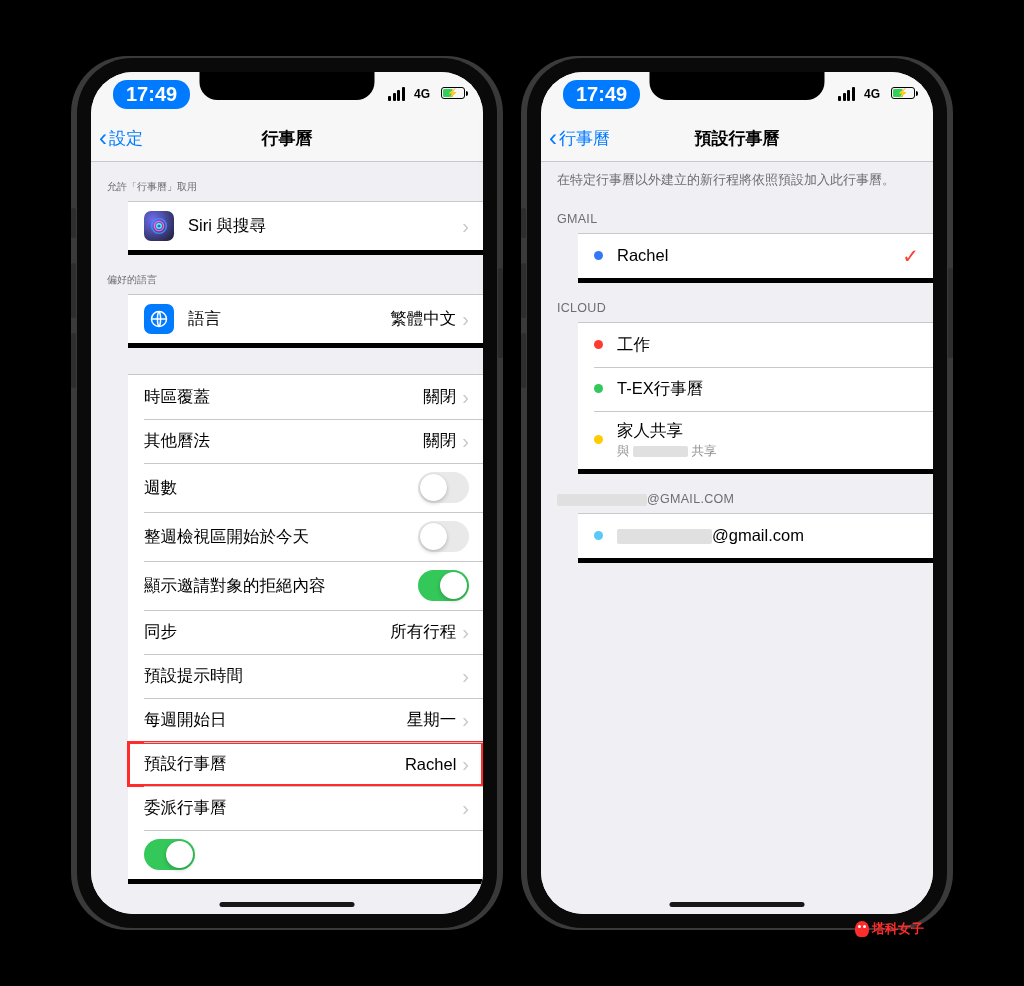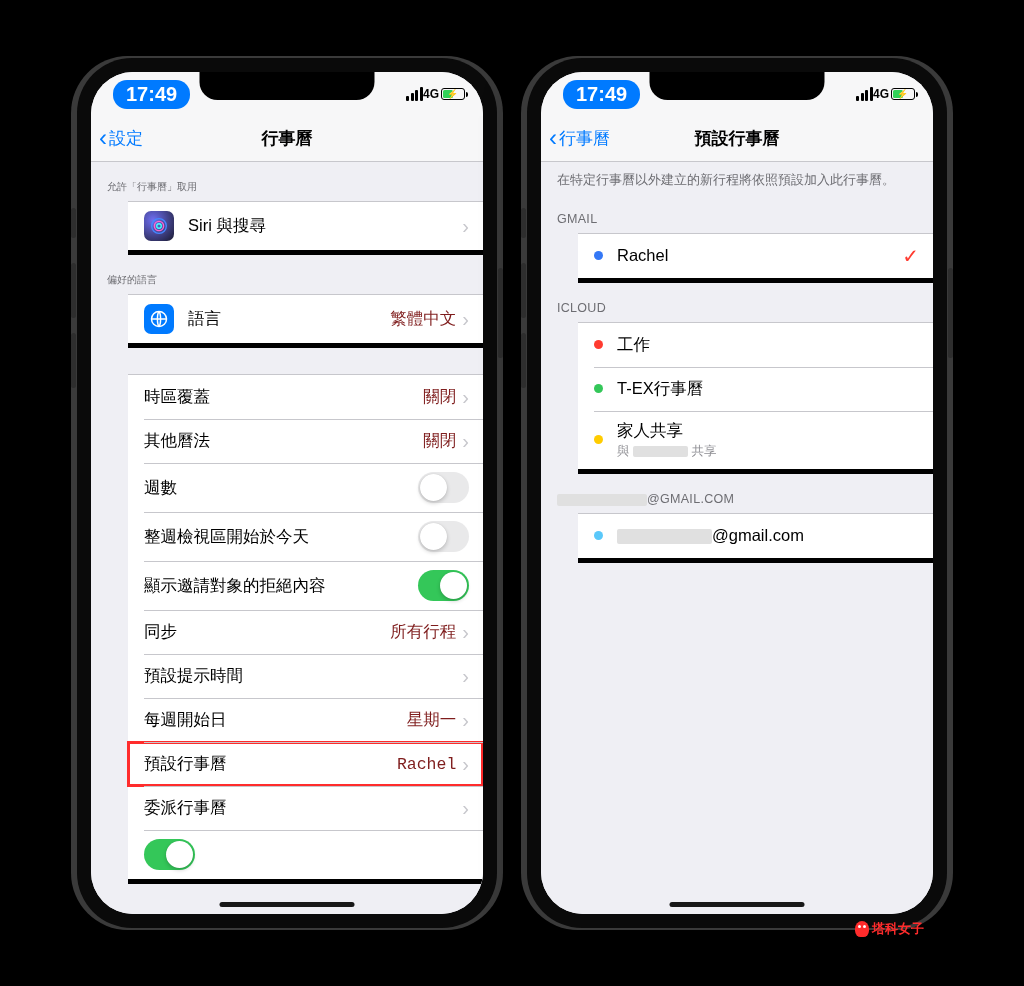--- a/index.html
+++ b/index.html
@@ -69,21 +69,21 @@
   }
   .time-pill {
     background: #007aff;
     color: #fff;
     font-weight: 600;
     font-size: 20px;
     padding: 3px 13px;
     border-radius: 14px;
   }
   .status-right {
-    display: flex; align-items: center; gap: 0;
+    display: flex; align-items: flex-start; gap: 9px;
     font-size: 12px; font-weight: 600;
   }
   .signal { display:flex; align-items:flex-end; gap:1.5px; }
   .signal i { width:3px; background:#000; display:block; border-radius:1px;}
   .signal i:nth-child(1){height:5px}
   .signal i:nth-child(2){height:8px}
   .signal i:nth-child(3){height:11px}
   .signal i:nth-child(4){height:14px}
   .battery {
     width: 24px; height: 12px;
@@ -160,21 +160,21 @@
   }
   .row.with-icon + .row::before,
   .row.with-icon::after { }
   .row .icon {
     width: 30px; height:30px; border-radius:7px;
     margin-right: 14px;
     display:flex; align-items:center; justify-content:center;
     flex-shrink:0;
   }
   .row .label { font-size: 16.5px; color:#000; flex:1; }
-  .row .detail { font-size: 16.5px; color:#7f1d1d; margin-right: 6px; font-family: Liberation Mono, monospace;}
+  .row .detail { font-size: 16.5px; color:#000000; margin-right: 6px;}
   .row .chevron { color:#c7c7cc; font-size:20px; font-weight:300; }
   .row .sub { display:block; font-size:12.5px; color:#8e8e93; margin-top:1px;}
 
   .switch {
     width: 51px; height: 31px; border-radius: 16px;
     position: relative; flex-shrink:0;
   }
   .switch.off { background:#e9e9ea; }
   .switch.on  { background:#34c759; }
   .switch .knob {

